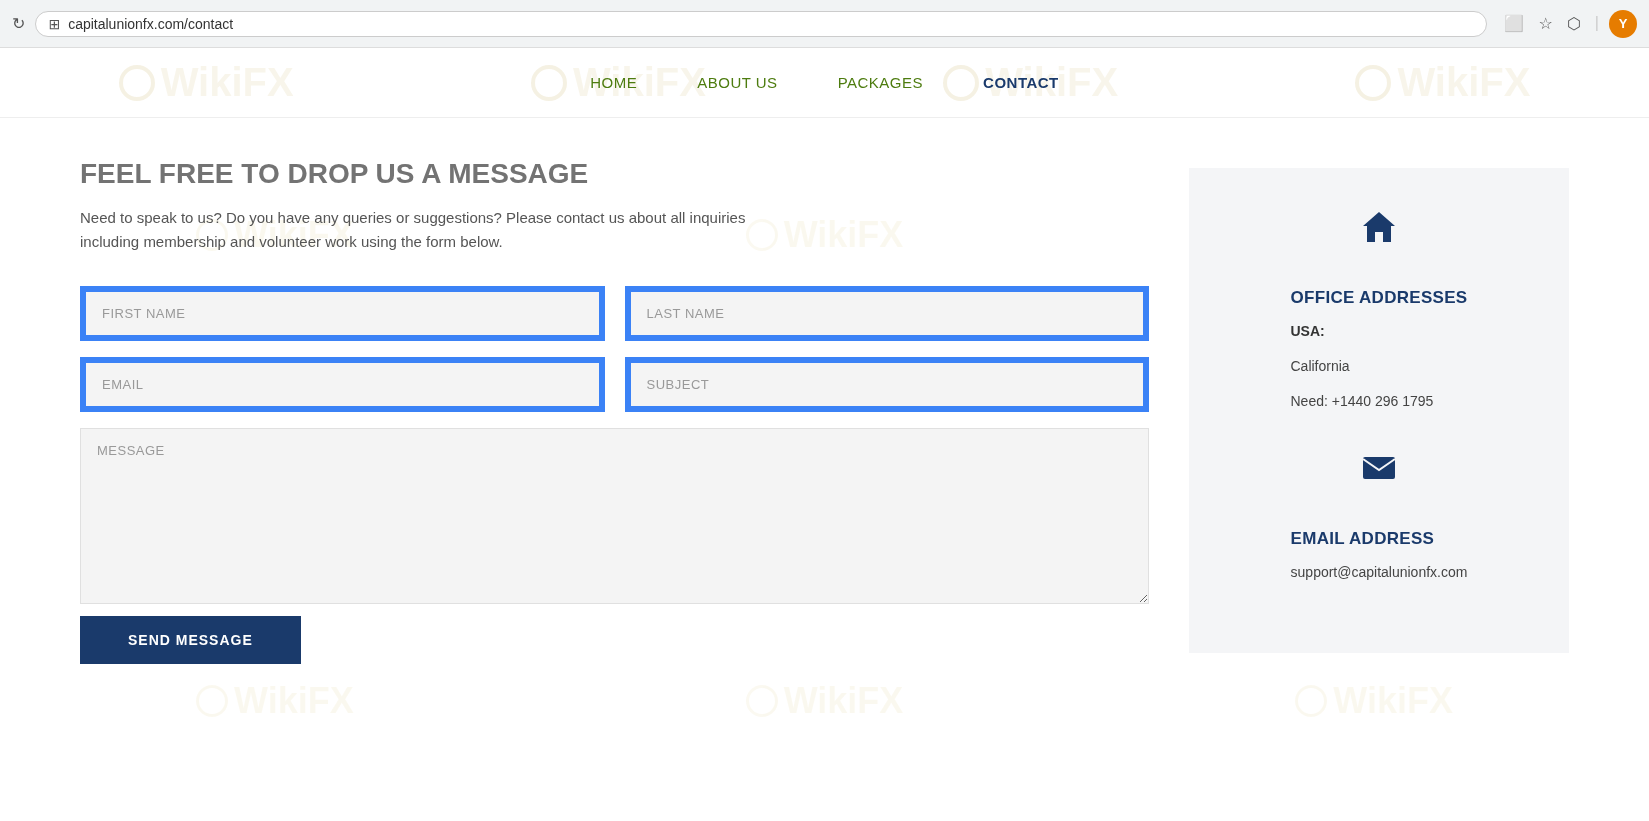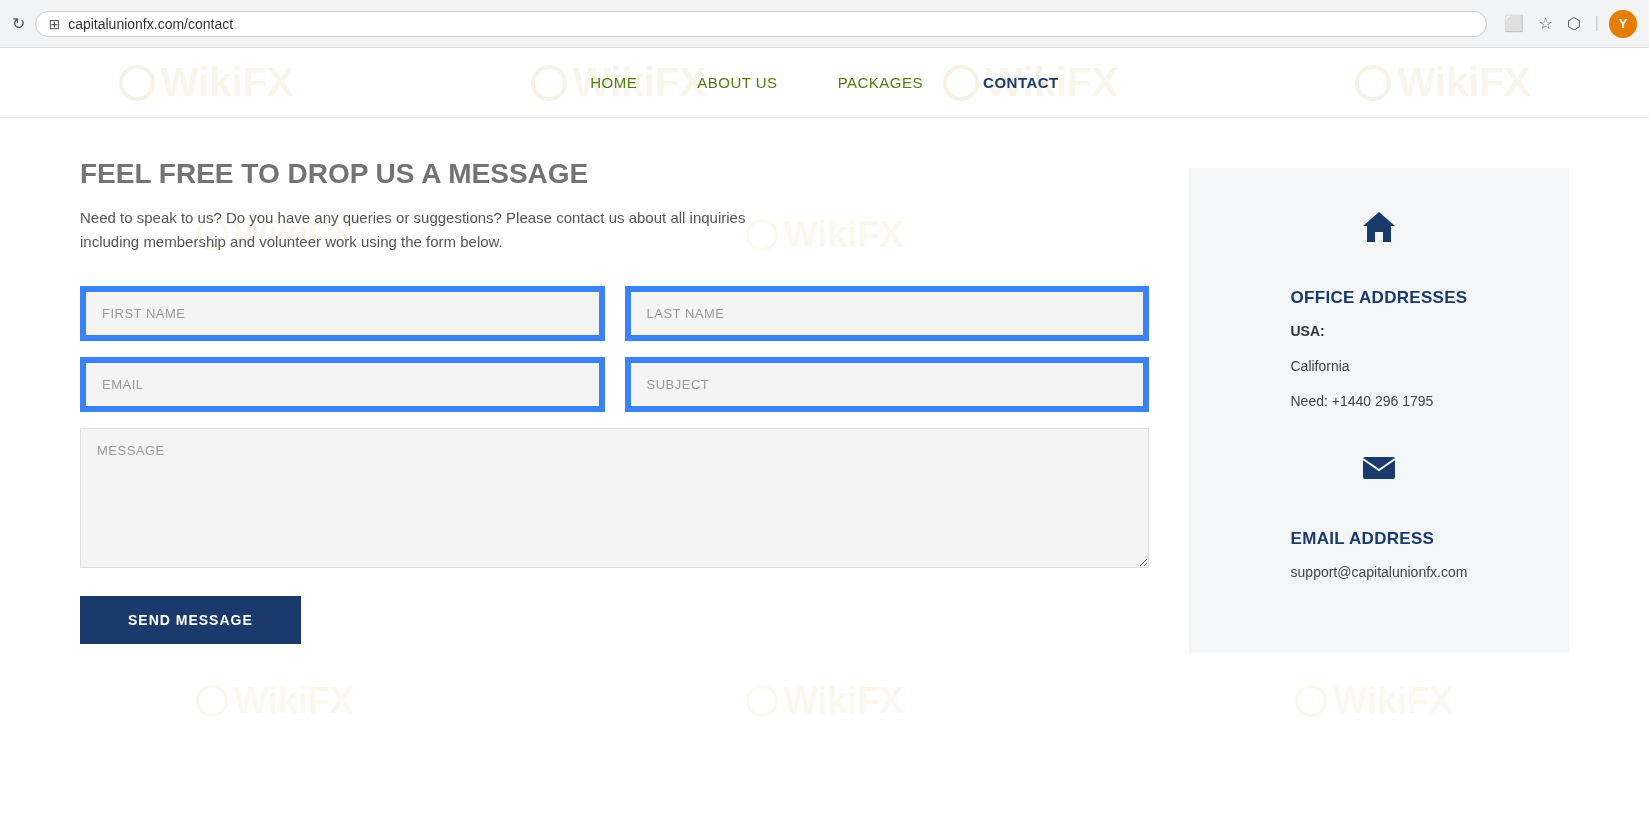--- a/index.html
+++ b/index.html
@@ -176,22 +176,22 @@
     .form-input::placeholder { color: #999; font-size: 13px; letter-spacing: 0.5px; }
     .form-textarea {
       width: 100%;
       padding: 14px 16px;
       font-size: 13px;
       color: #999;
       background: #f4f4f4;
       border: 1px solid #e0e0e0;
       outline: none;
       resize: vertical;
-      height: 140px;
-      margin-bottom: 24px;
+      height: 176px;
+      margin-bottom: 8px;
       font-family: Arial, sans-serif;
     }
     .form-textarea::placeholder { color: #999; font-size: 13px; letter-spacing: 0.5px; }
     .send-btn {
       background: #1a3a6b;
       color: #fff;
       border: none;
       padding: 16px 48px;
       font-size: 14px;
       font-weight: 700;

